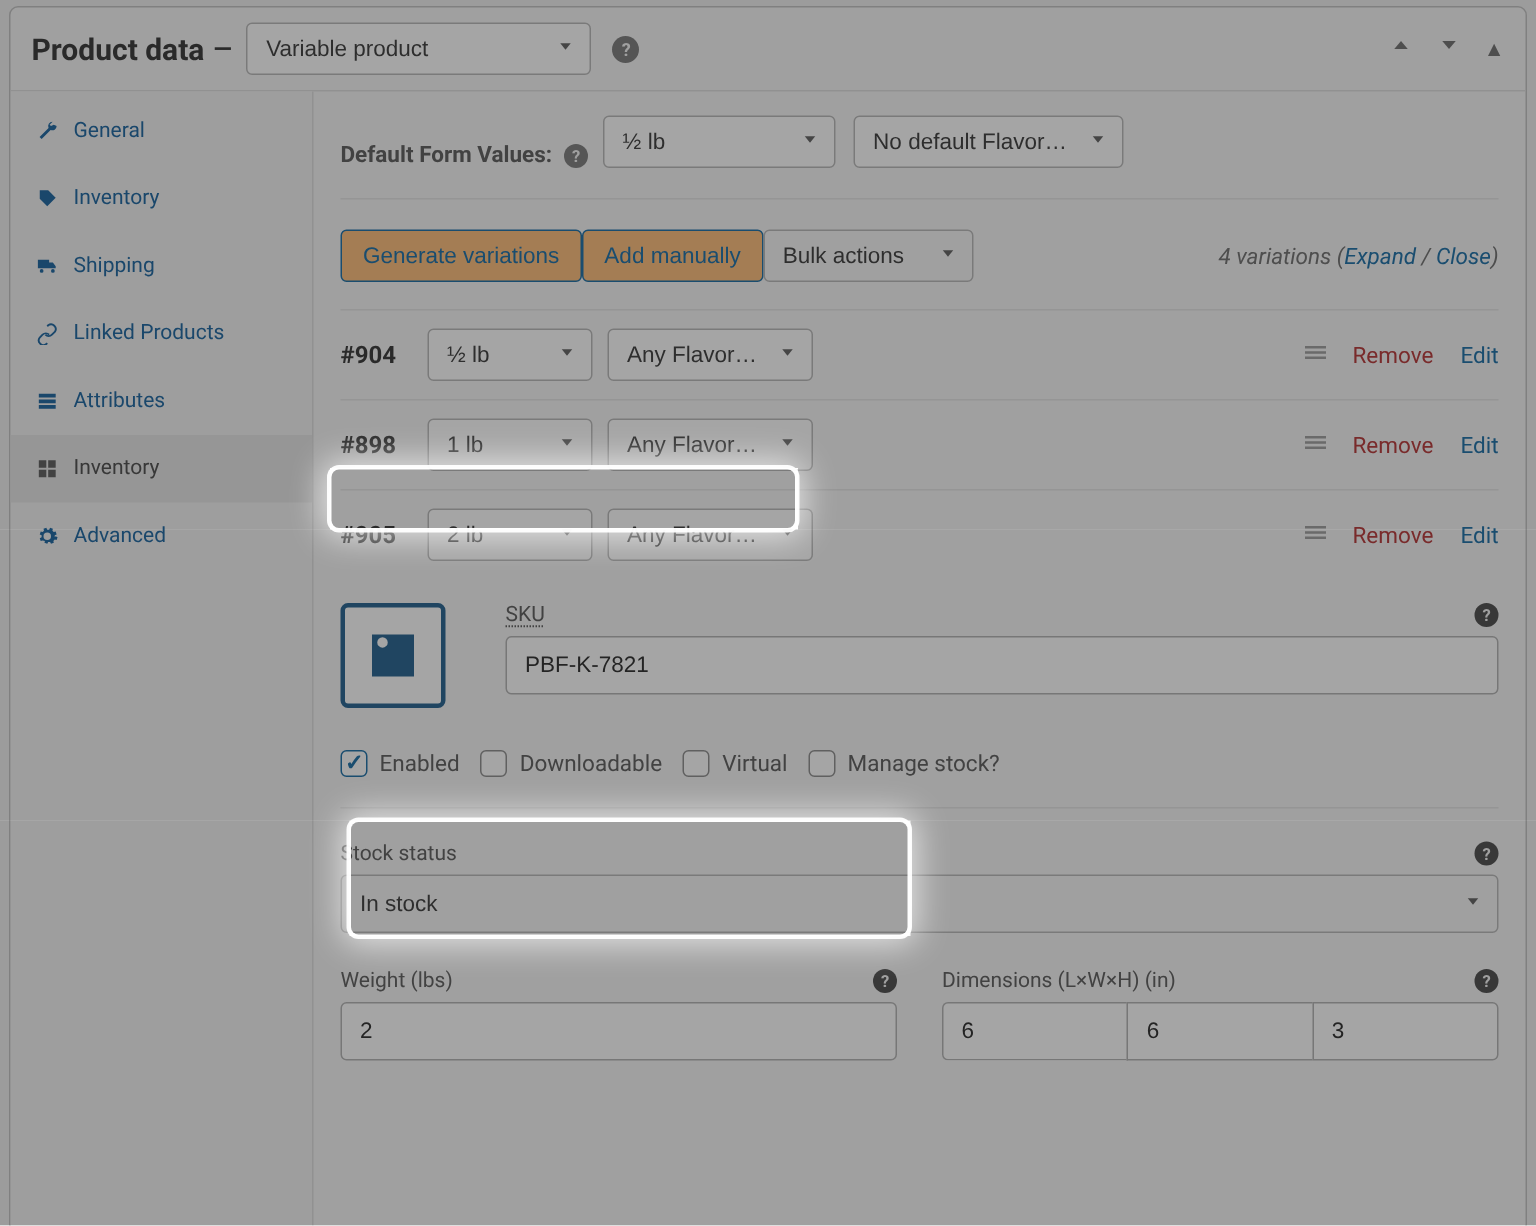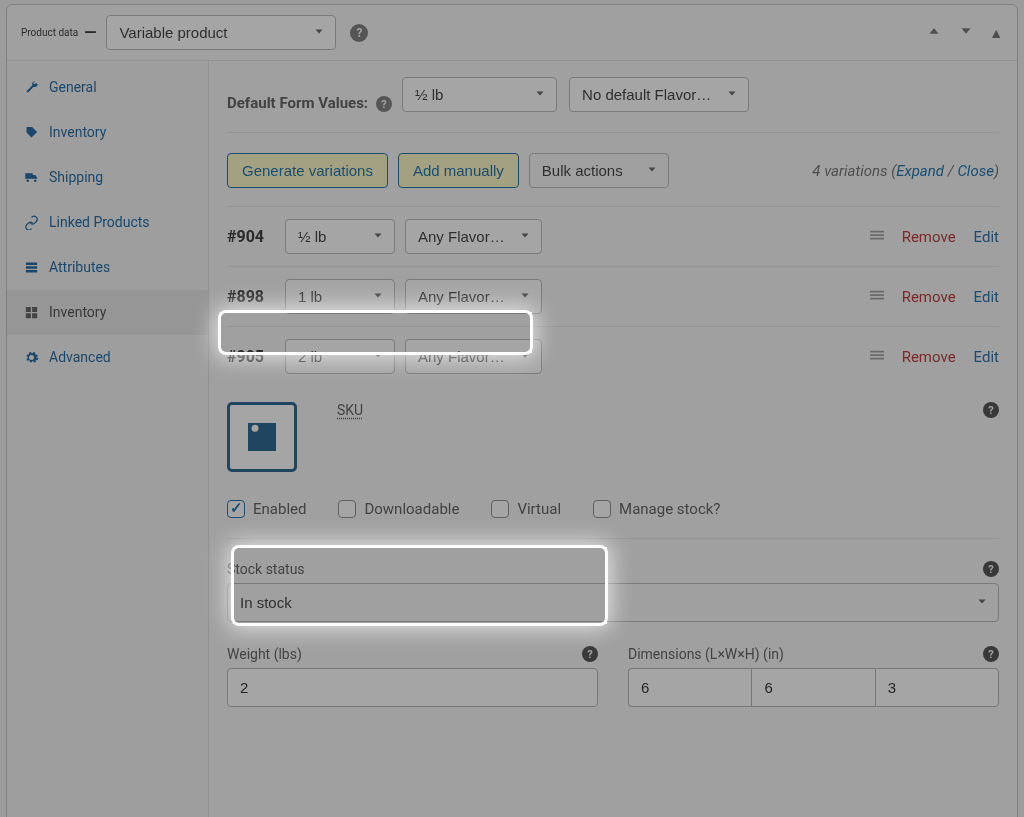--- a/index.html
+++ b/index.html
@@ -2,21 +2,21 @@
 <html><head>
 <meta charset="utf-8">
 <style>
 * { box-sizing: border-box; margin: 0; padding: 0; }
 body { font-family: -apple-system, BlinkMacSystemFont, "Segoe UI", Roboto, sans-serif; font-size: 14px; color: #2c2c2c; background: #f0f0f0; width: 1024px; height: 817px; overflow: hidden; position: relative; }
 
 .panel { border: 1px solid #c0c0c0; background: #f7f7f7; width: 1012px; margin: 4px auto 0; border-radius: 6px; overflow: hidden; }
 
 
 .panel-header { display: flex; align-items: center; padding: 10px 14px; border-bottom: 1px solid #ddd; }
-.panel-header .title { font-weight: 400; font-size: 10px; margin-right: 6px; }
+.panel-header .title { font-weight: 700; font-size: 20px; margin-right: 6px; }
 .panel-header .title-dash { font-weight: 700; font-size: 16px; margin-right: 10px; }
 .select-product-type { position: relative; }
 .select-product-type select { appearance: none; -webkit-appearance: none; background: #fff; border: 1px solid #b6b6b6; border-radius: 4px; padding: 10px 44px 10px 14px; font-size: 16px; min-width: 230px; }
 .chev { position: absolute; right: 12px; top: 50%; transform: translateY(-50%); pointer-events: none; }
 .chev svg { width: 14px; height: 14px; fill: #5a5a5a; }
 .help-circle { width: 18px; height: 18px; border-radius: 50%; background: #757575; color: #f7f7f7; display: inline-flex; align-items: center; justify-content: center; font-size: 12px; margin-left: 14px; font-weight: 700; }
 .header-right { margin-left: auto; display: flex; gap: 14px; align-items: center; color: #6a6a6a; }
 .header-right .caret { font-size: 22px; cursor: pointer; line-height: 1; }
 .header-right .tri { font-size: 14px; }
 
@@ -39,21 +39,21 @@
 
 .sel { position: relative; display: inline-block; }
 .sel select { appearance: none; -webkit-appearance: none; background: #fff; border: 1px solid #b6b6b6; border-radius: 4px; padding: 8px 36px 8px 12px; font-size: 15px; color: #333; }
 .sel .chev { right: 10px; }
 .sel.med select { min-width: 155px; }
 .sel.wide select { min-width: 170px; }
 .sel.small select { min-width: 110px; }
 .sel.flavor select { min-width: 128px; }
 
 .action-row { display: flex; align-items: center; margin-bottom: 18px; }
-.btn { border: 1px solid #1068a3; color: #1068a3; background: #fef9c3; padding: 8px 14px; border-radius: 4px; font-size: 15px; cursor: pointer; margin-right: 10px; }
+.btn { border: 1px solid #1068a3; color: #1068a3; background: #fdba74; padding: 8px 14px; border-radius: 4px; font-size: 15px; cursor: pointer; }
 .sel.bulk select { min-width: 140px; background: #f7f7f7; }
 .var-count { margin-left: auto; font-style: italic; color: #6a6a6a; font-size: 15px; }
 .var-count a { color: #1068a3; text-decoration: none; }
 .var-count .divider { color: #6a6a6a; }
 
 .variation-row { display: flex; align-items: center; padding: 12px 0; border-top: 1px solid #e3e3e3; }
 .vid { font-weight: 700; font-size: 16px; margin-right: 8px; min-width: 50px; }
 .variation-row .sel { margin-right: 10px; }
 .var-right { margin-left: auto; display: flex; align-items: flex-start; gap: 18px; }
 .drag-icon { color: #888; cursor: grab; }
@@ -64,21 +64,21 @@
 .expanded { padding: 16px 0 0 0; }
 .exp-top { display: flex; gap: 40px; margin-bottom: 20px; }
 .img-placeholder { width: 70px; height: 70px; border: 3px solid #1a5a8a; border-radius: 5px; background: #fff; display: flex; align-items: center; justify-content: center; cursor: pointer; }
 .img-placeholder svg { width: 42px; height: 42px; fill: #1a5a8a; }
 .sku-block { flex: 1; }
 .field-label { color: #555; font-size: 14px; margin-bottom: 6px; display: flex; align-items: center; }
 .field-label.underline span:first-child { text-decoration: underline dotted; text-underline-offset: 3px; }
 .field-label .mini-help { margin-left: auto; margin-right: 0; }
 input[type="text"] { width: 100%; border: 1px solid #b0b0b0; border-radius: 4px; padding: 10px 12px; font-size: 15px; background: #fff; color: #222; }
 
-.check-row { display: flex; align-items: center; gap: 32px; padding: 8px 0 20px; border-bottom: 1px solid #e3e3e3; margin-bottom: 22px; }
+.check-row { display: flex; align-items: center; gap: 14px; padding: 8px 0 20px; border-bottom: 1px solid #e3e3e3; margin-bottom: 22px; }
 .check-item { display: flex; align-items: center; gap: 8px; color: #555; font-size: 15px; }
 .check-item input[type="checkbox"] { width: 18px; height: 18px; border: 1px solid #888; border-radius: 4px; appearance: none; -webkit-appearance: none; background: #fff; cursor: pointer; position: relative; }
 .check-item input[type="checkbox"]:checked { background: #fff; border-color: #1068a3; }
 .check-item input[type="checkbox"]:checked::after { content: "✓"; position: absolute; left: 2px; top: -2px; color: #1068a3; font-size: 15px; font-weight: 700; }
 
 .price-row { display: flex; gap: 30px; margin-bottom: 24px; }
 .price-col { flex: 1; }
 .schedule-link { color: #1068a3; text-decoration: underline; margin-left: 4px; cursor: pointer; }
 
 .stock-block { margin-bottom: 24px; }
@@ -288,20 +288,21 @@
           <div class="img-placeholder">
             <svg viewBox="0 0 24 24">
                 <path d="M4 4h16v16H4V4zm2 12l3-4 3 3 4-5 2 3v3H6zM8 9a2 2 0 100-4 2 2 0 000 4z"></path>
               </svg>
           </div>
           <div class="sku-block">
             <div class="field-label underline">
               <span>SKU</span>
               <span class="mini-help dark">?</span>
             </div>
+            <input type="text" value="PBF-K-7821" style="">
           </div>
         </div>
 
         <div class="check-row">
           <label class="check-item">
             <input type="checkbox" checked="" style="">
             <span>Enabled</span>
           </label>
           <label class="check-item">
             <input type="checkbox" style="">

